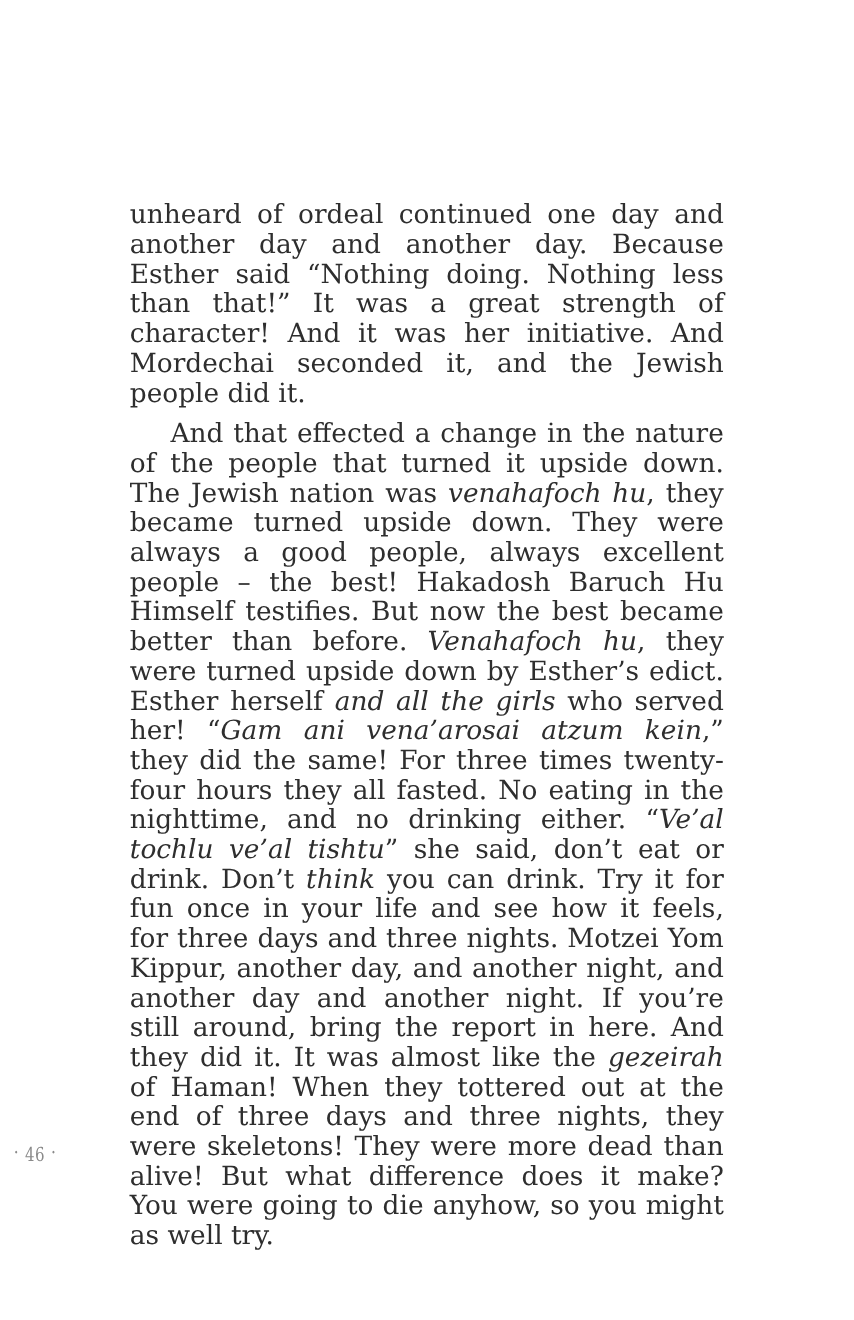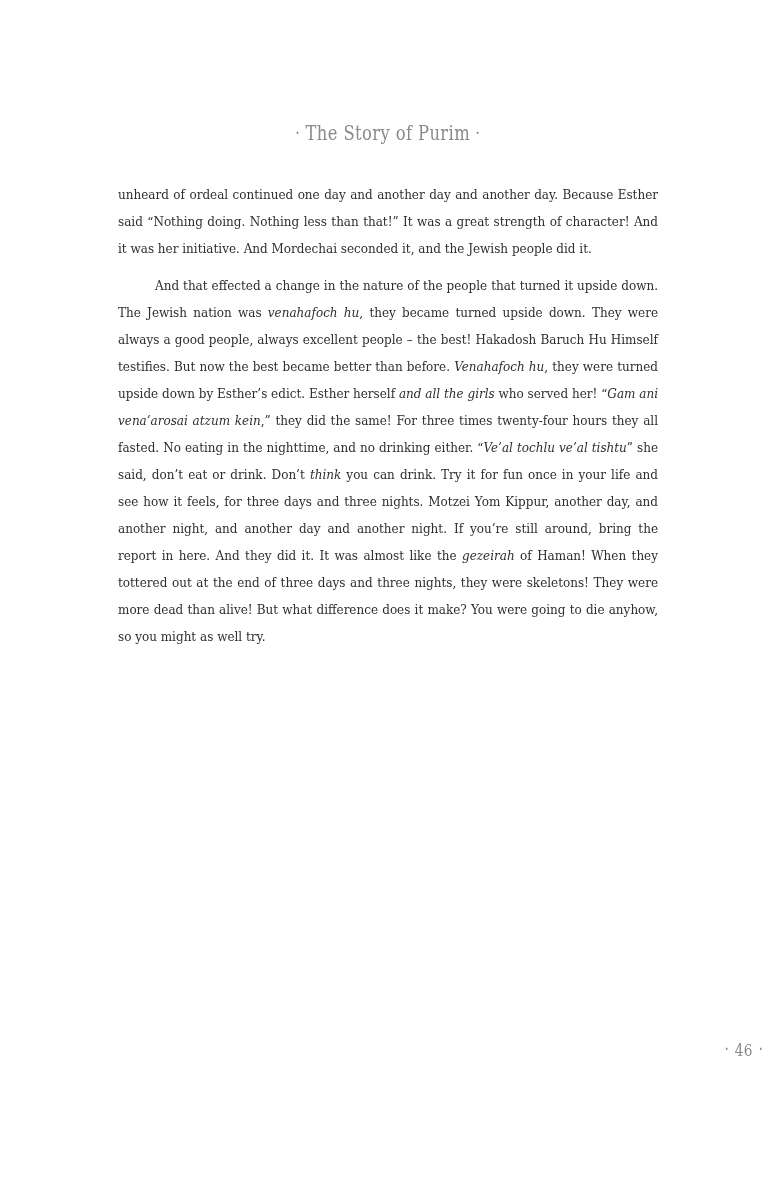--- a/index.html
+++ b/index.html
@@ -37,53 +37,50 @@
     padding: 0 7px;
     position: relative;
     top: -1px;
   }
   .text-block {
     position: absolute;
     top: 182px;
     left: 118px;
     width: 540px;
     color: #2e2e2e;
-    font-size: 12px;
+    font-size: 24px;
     line-height: 27px;
     text-align: justify;
   }
   .text-block p {
     margin: 0 0 10px 0;
     padding: 0;
   }
   .text-block p.indent {
     text-indent: 37px;
   }
   .text-block em {
   }
   .folio {
     position: absolute;
     top: 1039px;
     left: 0;
     width: 776px;
-    text-align: right;
+    text-align: left;
     color: #8a8a8a;
     font-size: 17.5px;
     line-height: 22px;
     white-space: nowrap;
   }
 </style>
 </head>
 <body>
 
 <div class="page">
 
-  <div class="running-head">
-    <span class="condensed"><span class="dot">·</span><span>The Story of Purim</span><span class="dot">·</span></span>
-  </div>
 
   <div class="text-block" id="paragraphs">
       <p class=""><span>unheard of ordeal continued one day and another day and another day. Because Esther said “Nothing doing. Nothing less than that!” It was a great strength of character! And it was her initiative. And Mordechai seconded it, and the Jewish people did it.</span></p>
       <p class="indent"><span>And that effected a change in the nature of the people that turned it upside down. The Jewish nation was </span><em>venahafoch hu</em><span>, they became turned upside down. They were always a good people, always excellent people – the best! Hakadosh Baruch Hu Himself testifies. But now the best became better than before. </span><em>Venahafoch hu</em><span>, they were turned upside down by Esther’s edict. Esther herself </span><em>and all the girls</em><span> who served her! “</span><em>Gam ani vena’arosai atzum kein</em><span>,” they did the same! For three times twenty-four hours they all fasted. No eating in the nighttime, and no drinking either. “</span><em>Ve’al tochlu ve’al tishtu</em><span>” she said, don’t eat or drink. Don’t </span><em>think</em><span> you can drink. Try it for fun once in your life and see how it feels, for three days and three nights. Motzei Yom Kippur, another day, and another night, and another day and another night. If you’re still around, bring the report in here. And they did it. It was almost like the </span><em>gezeirah</em><span> of Haman! When they tottered out at the end of three days and three nights, they were skeletons! They were more dead than alive! But what difference does it make? You were going to die anyhow, so you might as well try.</span></p>
     </div>
 
   <div class="folio">
     <span class="condensed"><span class="dot">·</span><span>46</span><span class="dot">·</span></span>
   </div>
 

